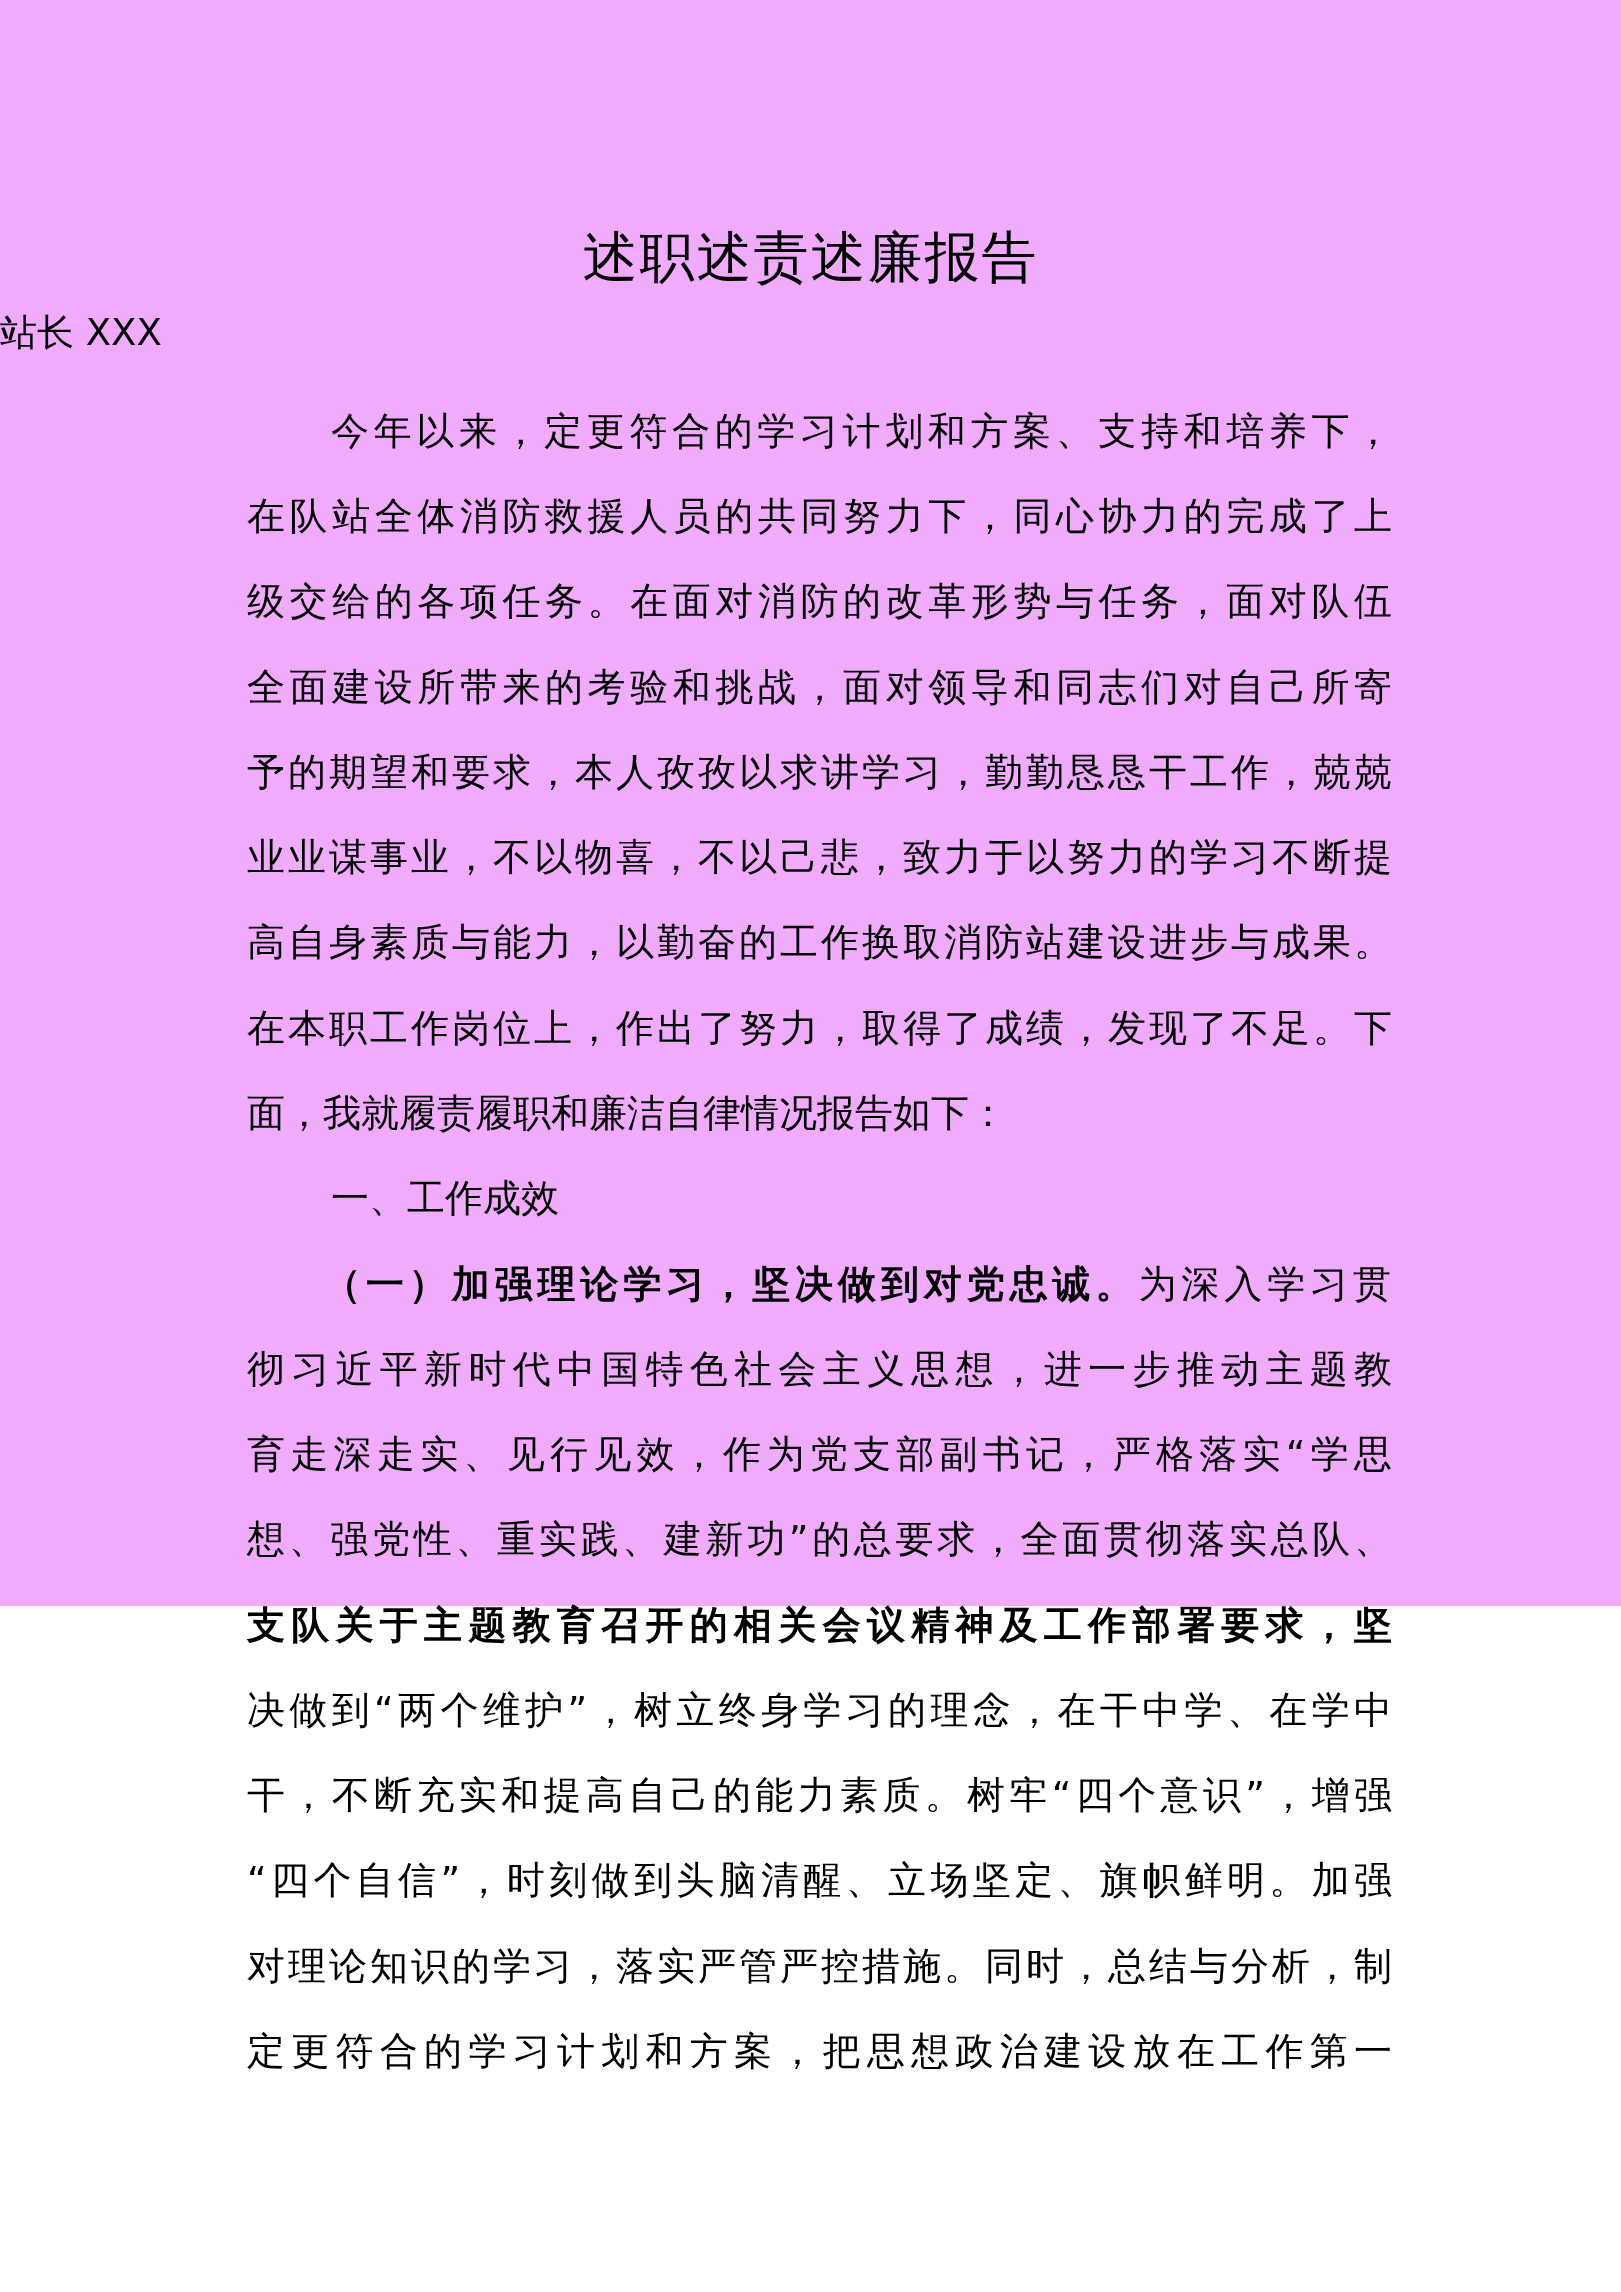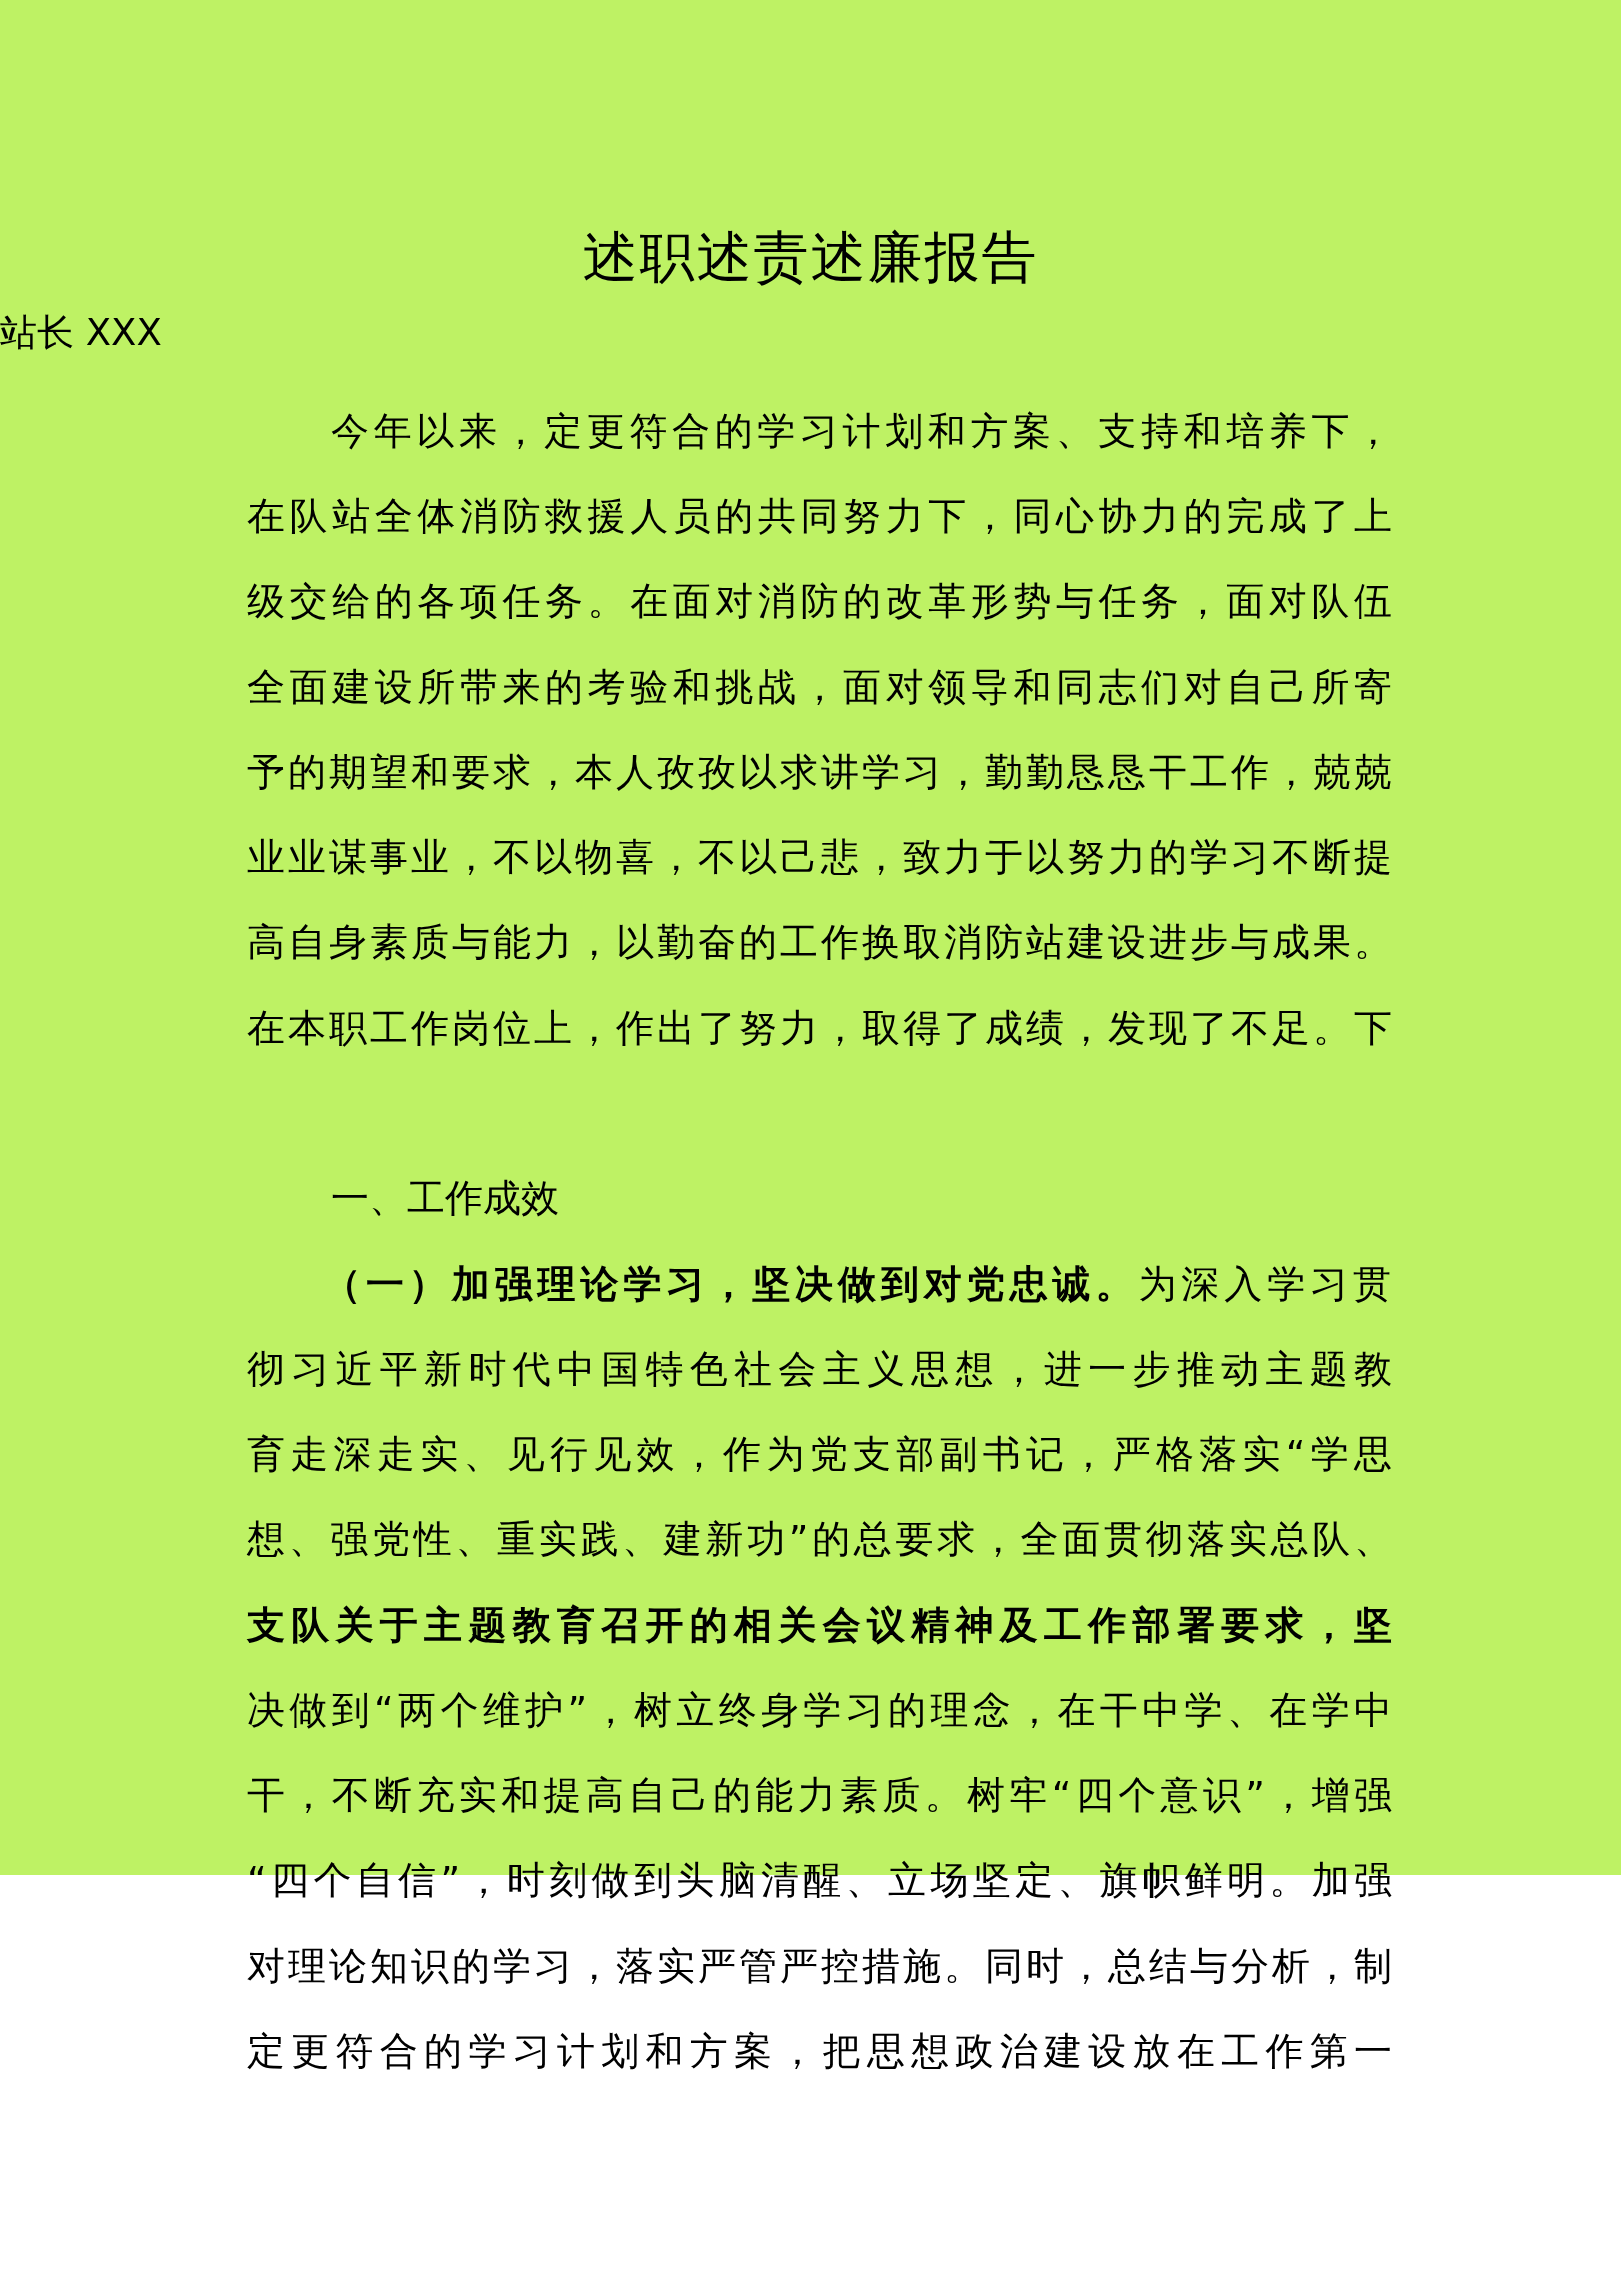--- a/index.html
+++ b/index.html
@@ -1,18 +1,18 @@
 <!DOCTYPE html>
 <html><head>
   <meta charset="utf-8">
   <style>
     html, body { margin: 0; padding: 0; background: #ffffff; }
     body { width: 1621px; height: 2293px; position: relative; overflow: hidden;
            font-family: "DejaVu Sans", "Liberation Sans", sans-serif; color: #000; }
-    .page { position: absolute; left: 0; top: 0; width: 1621px; height: 1875px; background: #bef264; }
+    .page { position: absolute; left: 0; top: 0; width: 1621px; height: 1606px; background: #f0abfc; }
     .title { position: absolute; left: 0; width: 1621px; top: 223px; text-align: center;
              font-size: 55px; letter-spacing: 2px; line-height: 69px; }
     .byline { position: absolute; left: 0; width: 1621px; top: 308px; text-align: left;
               font-size: 37px; line-height: 49px; }
     .line { position: absolute; left: 247px; width: 1145px; font-size: 38px; line-height: 51px;
             white-space: nowrap; text-align: justify; text-align-last: justify; }
     .line.last { text-align-last: left; }
     .line.indent { left: 331px; width: 1061px; }
     .heading { position: absolute; left: 331px; font-size: 38px; line-height: 51px; white-space: nowrap; }
     .bold { font-weight: bold; }
@@ -26,20 +26,21 @@
   <div class="byline">站长  XXX</div>
 
   <div class="line indent" style="top:406px;">今年以来，定更符合的学习计划和方案、支持和培养下，</div>
   <div class="line" style="top:491px;">在队站全体消防救援人员的共同努力下，同心协力的完成了上</div>
   <div class="line" style="top:576px;">级交给的各项任务。在面对消防的改革形势与任务，面对队伍</div>
   <div class="line" style="top:662px;">全面建设所带来的考验和挑战，面对领导和同志们对自己所寄</div>
   <div class="line" style="top:747px;">予的期望和要求，本人孜孜以求讲学习，勤勤恳恳干工作，兢兢</div>
   <div class="line" style="top:832px;">业业谋事业，不以物喜，不以己悲，致力于以努力的学习不断提</div>
   <div class="line" style="top:917px;">高自身素质与能力，以勤奋的工作换取消防站建设进步与成果。</div>
   <div class="line" style="top:1003px;">在本职工作岗位上，作出了努力，取得了成绩，发现了不足。下</div>
+  <div class="line last" style="top:1088px;">面，我就履责履职和廉洁自律情况报告如下：</div>
 
   <div class="heading" style="top:1173px;">一、工作成效</div>
 
   <div class="line indent" style="top:1259px; left:323px; width:1068px;"><span class="bold">（一）加强理论学习，坚决做到对党忠诚。</span><span>为深入学习贯</span></div>
   <div class="line" style="top:1344px;">彻习近平新时代中国特色社会主义思想，进一步推动主题教</div>
   <div class="line" style="top:1429px;">育走深走实、见行见效，作为党支部副书记，严格落实“学思</div>
   <div class="line" style="top:1514px;">想、强党性、重实践、建新功”的总要求，全面贯彻落实总队、</div>
   <div class="line" style="top:1600px;font-weight:bold;">支队关于主题教育召开的相关会议精神及工作部署要求，坚</div>
   <div class="line" style="top:1685px;">决做到“两个维护”，树立终身学习的理念，在干中学、在学中</div>
   <div class="line" style="top:1770px;">干，不断充实和提高自己的能力素质。树牢“四个意识”，增强</div>

